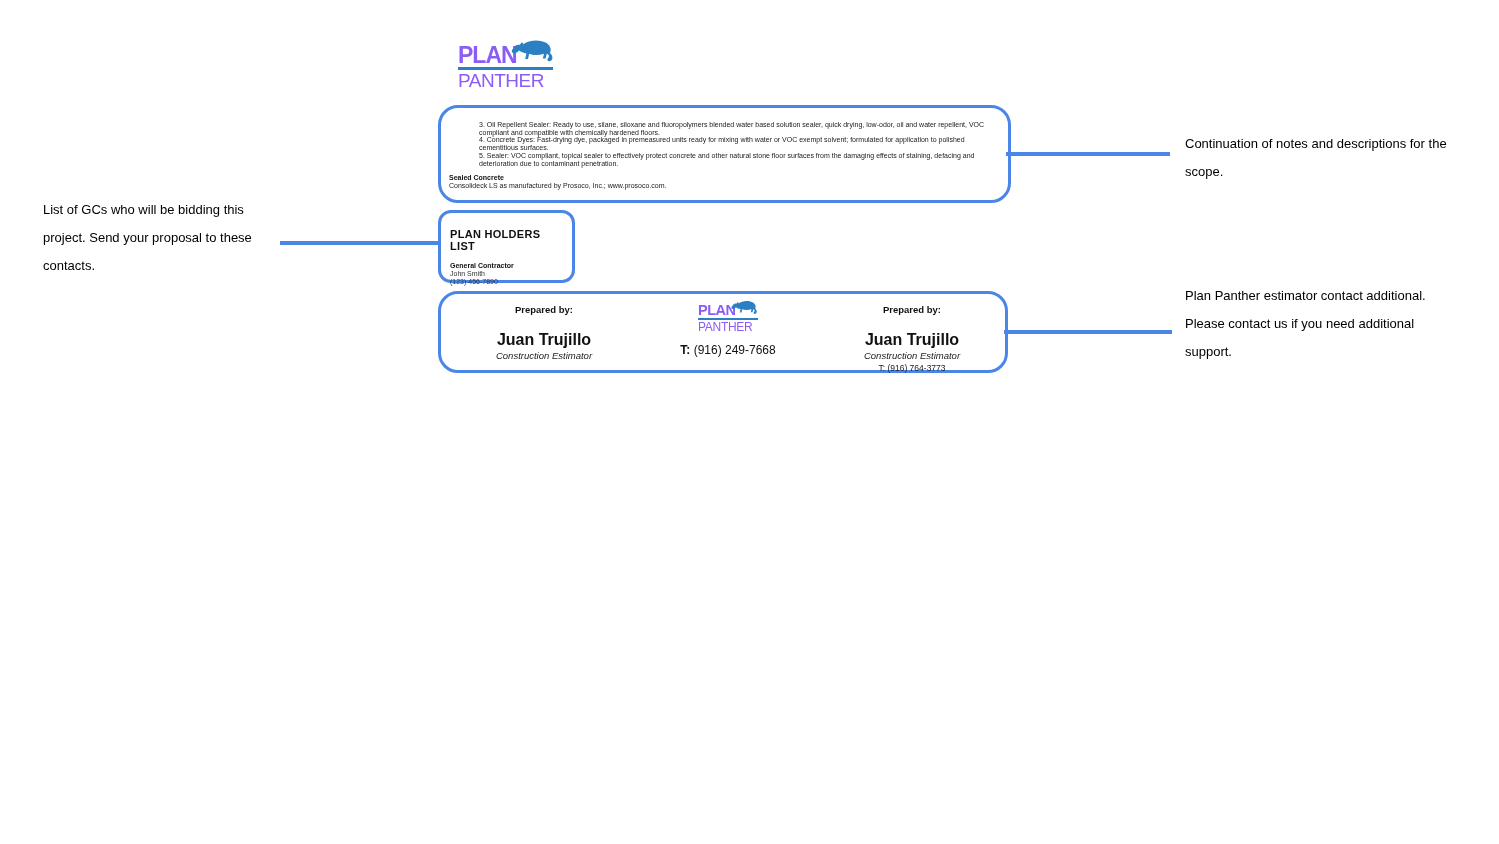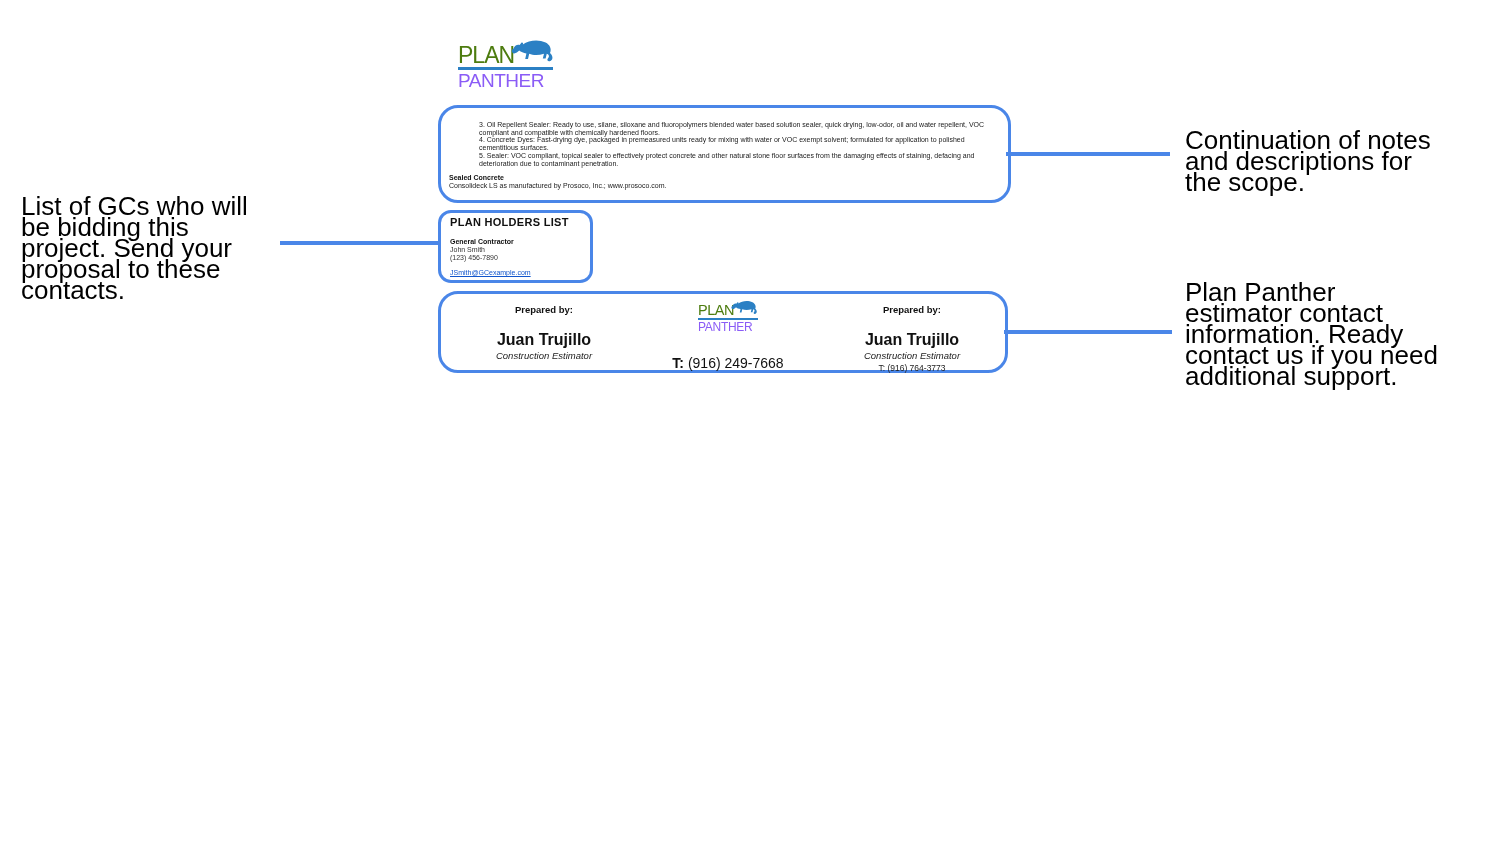--- a/index.html
+++ b/index.html
@@ -11,53 +11,53 @@
   
   .callout-box {
     position:absolute; background:#fff; box-sizing:border-box;
     border:3px solid var(--blue,#4a86e8); border-radius:20px;
   }
 
   
   .connector { position:absolute; height:4px; background:var(--blue,#4a86e8); }
 
   
-  .annotation { position:absolute; font-size:26px; line-height:21px; color:#000; }
+  .annotation { position:absolute; font-size:13px; line-height:28px; color:#000; }
 
   
   .notes-box { left:438px; top:105px; width:573px; height:98px; padding:13px 8px 0 8px; }
   .note-item { margin:0; font-size:7px; line-height:7.7px; color:#1a1a1a; }
   .note-indent { margin-left:30px; }
   .note-heading { margin:7px 0 0 0; font-size:7px; line-height:7.7px; font-weight:bold; color:#111; }
 
   
-  .holders-box { left:438px; top:210px; width:155px; height:73px; padding:3px 8px 0 9px; border-radius:13px; }
+  .holders-box { left:438px; top:210px; width:137px; height:73px; padding:15px 8px 0 9px; border-radius:13px; }
   .holders-title { font-size:11px; font-weight:bold; letter-spacing:0.3px; color:#111; }
   .holders-role { margin-top:10px; font-size:7px; font-weight:bold; line-height:8px; color:#111; }
   .holders-line { font-size:7px; line-height:7.6px; color:#333; }
   .holders-email { font-size:7px; line-height:7.6px; color:var(--link,#1155cc); text-decoration:underline; cursor:pointer; }
 
   
   .contact-box { left:438px; top:291px; width:570px; height:82px; }
   .ccol { position:absolute; text-align:center; }
   .col-prepared { left:0; top:10px; width:206px; }
   .col-center   { left:205px; top:9px; width:164px; }
   .col-reviewed { left:368px; top:10px; width:206px; }
   .by-label { font-size:9.5px; font-weight:bold; color:#111; }
   .by-name  { font-size:16px; font-weight:bold; margin-top:16px; color:#111; }
   .by-title { font-size:9.5px; font-style:italic; margin-top:1px; color:#222; }
   .by-phone { font-size:8.5px; margin-top:2px; color:#222; }
-  .phone-line { margin-top:20px; font-size:14px; color:#111; }
+  .phone-line { margin-top:8px; font-size:12px; color:#111; }
   .phone-line .tl { font-weight:bold; }
 
   
   .logo { position:absolute; }
   .logo-top { left:458px; top:44px; width:100px; }
   .logo-row { position:relative; }
-  .logo-plan-text { display:block; font-size:23px; line-height:22px; font-weight:400; letter-spacing:-1px; color:#4d7c0f; }
+  .logo-plan-text { display:block; font-size:23px; line-height:22px; font-weight:700; letter-spacing:-1px; color:#8b5cf6; }
   .logo-panther-text { display:block; font-size:19px; line-height:19px; font-weight:400; letter-spacing:-0.5px; color:#8b5cf6; }
   .logo-bar { height:3px; width:95px; background:var(--logoblue,#2b80c4); margin:1px 0 1px 0; }
   .panther-svg { position:absolute; left:50px; top:-6px; width:48px; height:26px; }
   .panther-svg path { fill:var(--logoblue,#2b80c4); }
 
   .logo-sm { position:relative; display:inline-block; text-align:left; }
   .logo-sm .logo-plan-text { font-size:14.5px; line-height:14px; letter-spacing:-0.5px; }
   .logo-sm .logo-panther-text { font-size:12px; line-height:12px; letter-spacing:-0.3px; }
   .logo-sm .logo-bar { height:2px; width:60px; margin:1px 0; }
   .logo-sm .panther-svg { left:31px; top:-4px; width:30px; height:17px; }
@@ -83,21 +83,21 @@
     <p class="note-item note-indent">4. Concrete Dyes: Fast-drying dye, packaged in premeasured units ready for mixing with water or VOC exempt solvent; formulated for application to polished cementitious surfaces.</p>
     <p class="note-item note-indent">5. Sealer: VOC compliant, topical sealer to effectively protect concrete and other natural stone floor surfaces from the damaging effects of staining, defacing and deterioration due to contaminant penetration.</p>
     <p class="note-heading">Sealed Concrete</p>
     <p class="note-item">Consolideck LS as manufactured by Prosoco, Inc.; www.prosoco.com.</p>
   </div>
 
   <div class="connector" style="left:1006px; top:152px; width:164px;"></div>
 
   <div class="annotation" style="left:1185px; top:130px; width:262px;">Continuation of notes and descriptions for the scope.</div>
 
-  <div class="annotation" style="left:21px; top:196px; width:246px;">List of GCs who will be bidding this project. Send your proposal to these contacts.</div>
+  <div class="annotation" style="left:43px; top:196px; width:246px;">List of GCs who will be bidding this project. Send your proposal to these contacts.</div>
 
   <div class="connector" style="left:280px; top:241px; width:160px;"></div>
 
   <div class="callout-box holders-box">
     <div class="holders-title">PLAN HOLDERS LIST</div>
     <div class="holders-role">General Contractor</div>
     <div class="holders-line">John Smith</div>
     <div class="holders-line">(123) 456-7890</div>
     <a class="holders-email">JSmith@GCexample.com</a>
   </div>
@@ -124,15 +124,15 @@
     <div class="ccol col-reviewed">
       <div class="by-label">Prepared by:</div>
       <div class="by-name">Juan Trujillo</div>
       <div class="by-title">Construction Estimator</div>
       <div class="by-phone">T: (916) 764-3773</div>
     </div>
   </div>
 
   <div class="connector" style="left:1004px; top:330px; width:168px;"></div>
 
-  <div class="annotation" style="left:1185px; top:282px; width:264px;">Plan Panther estimator contact information. Ready contact us if you need additional support.</div>
+  <div class="annotation" style="left:1185px; top:282px; width:264px;">Plan Panther estimator contact additional. Please contact us if you need additional support.</div>
 
 </div>
 
 </body></html>

